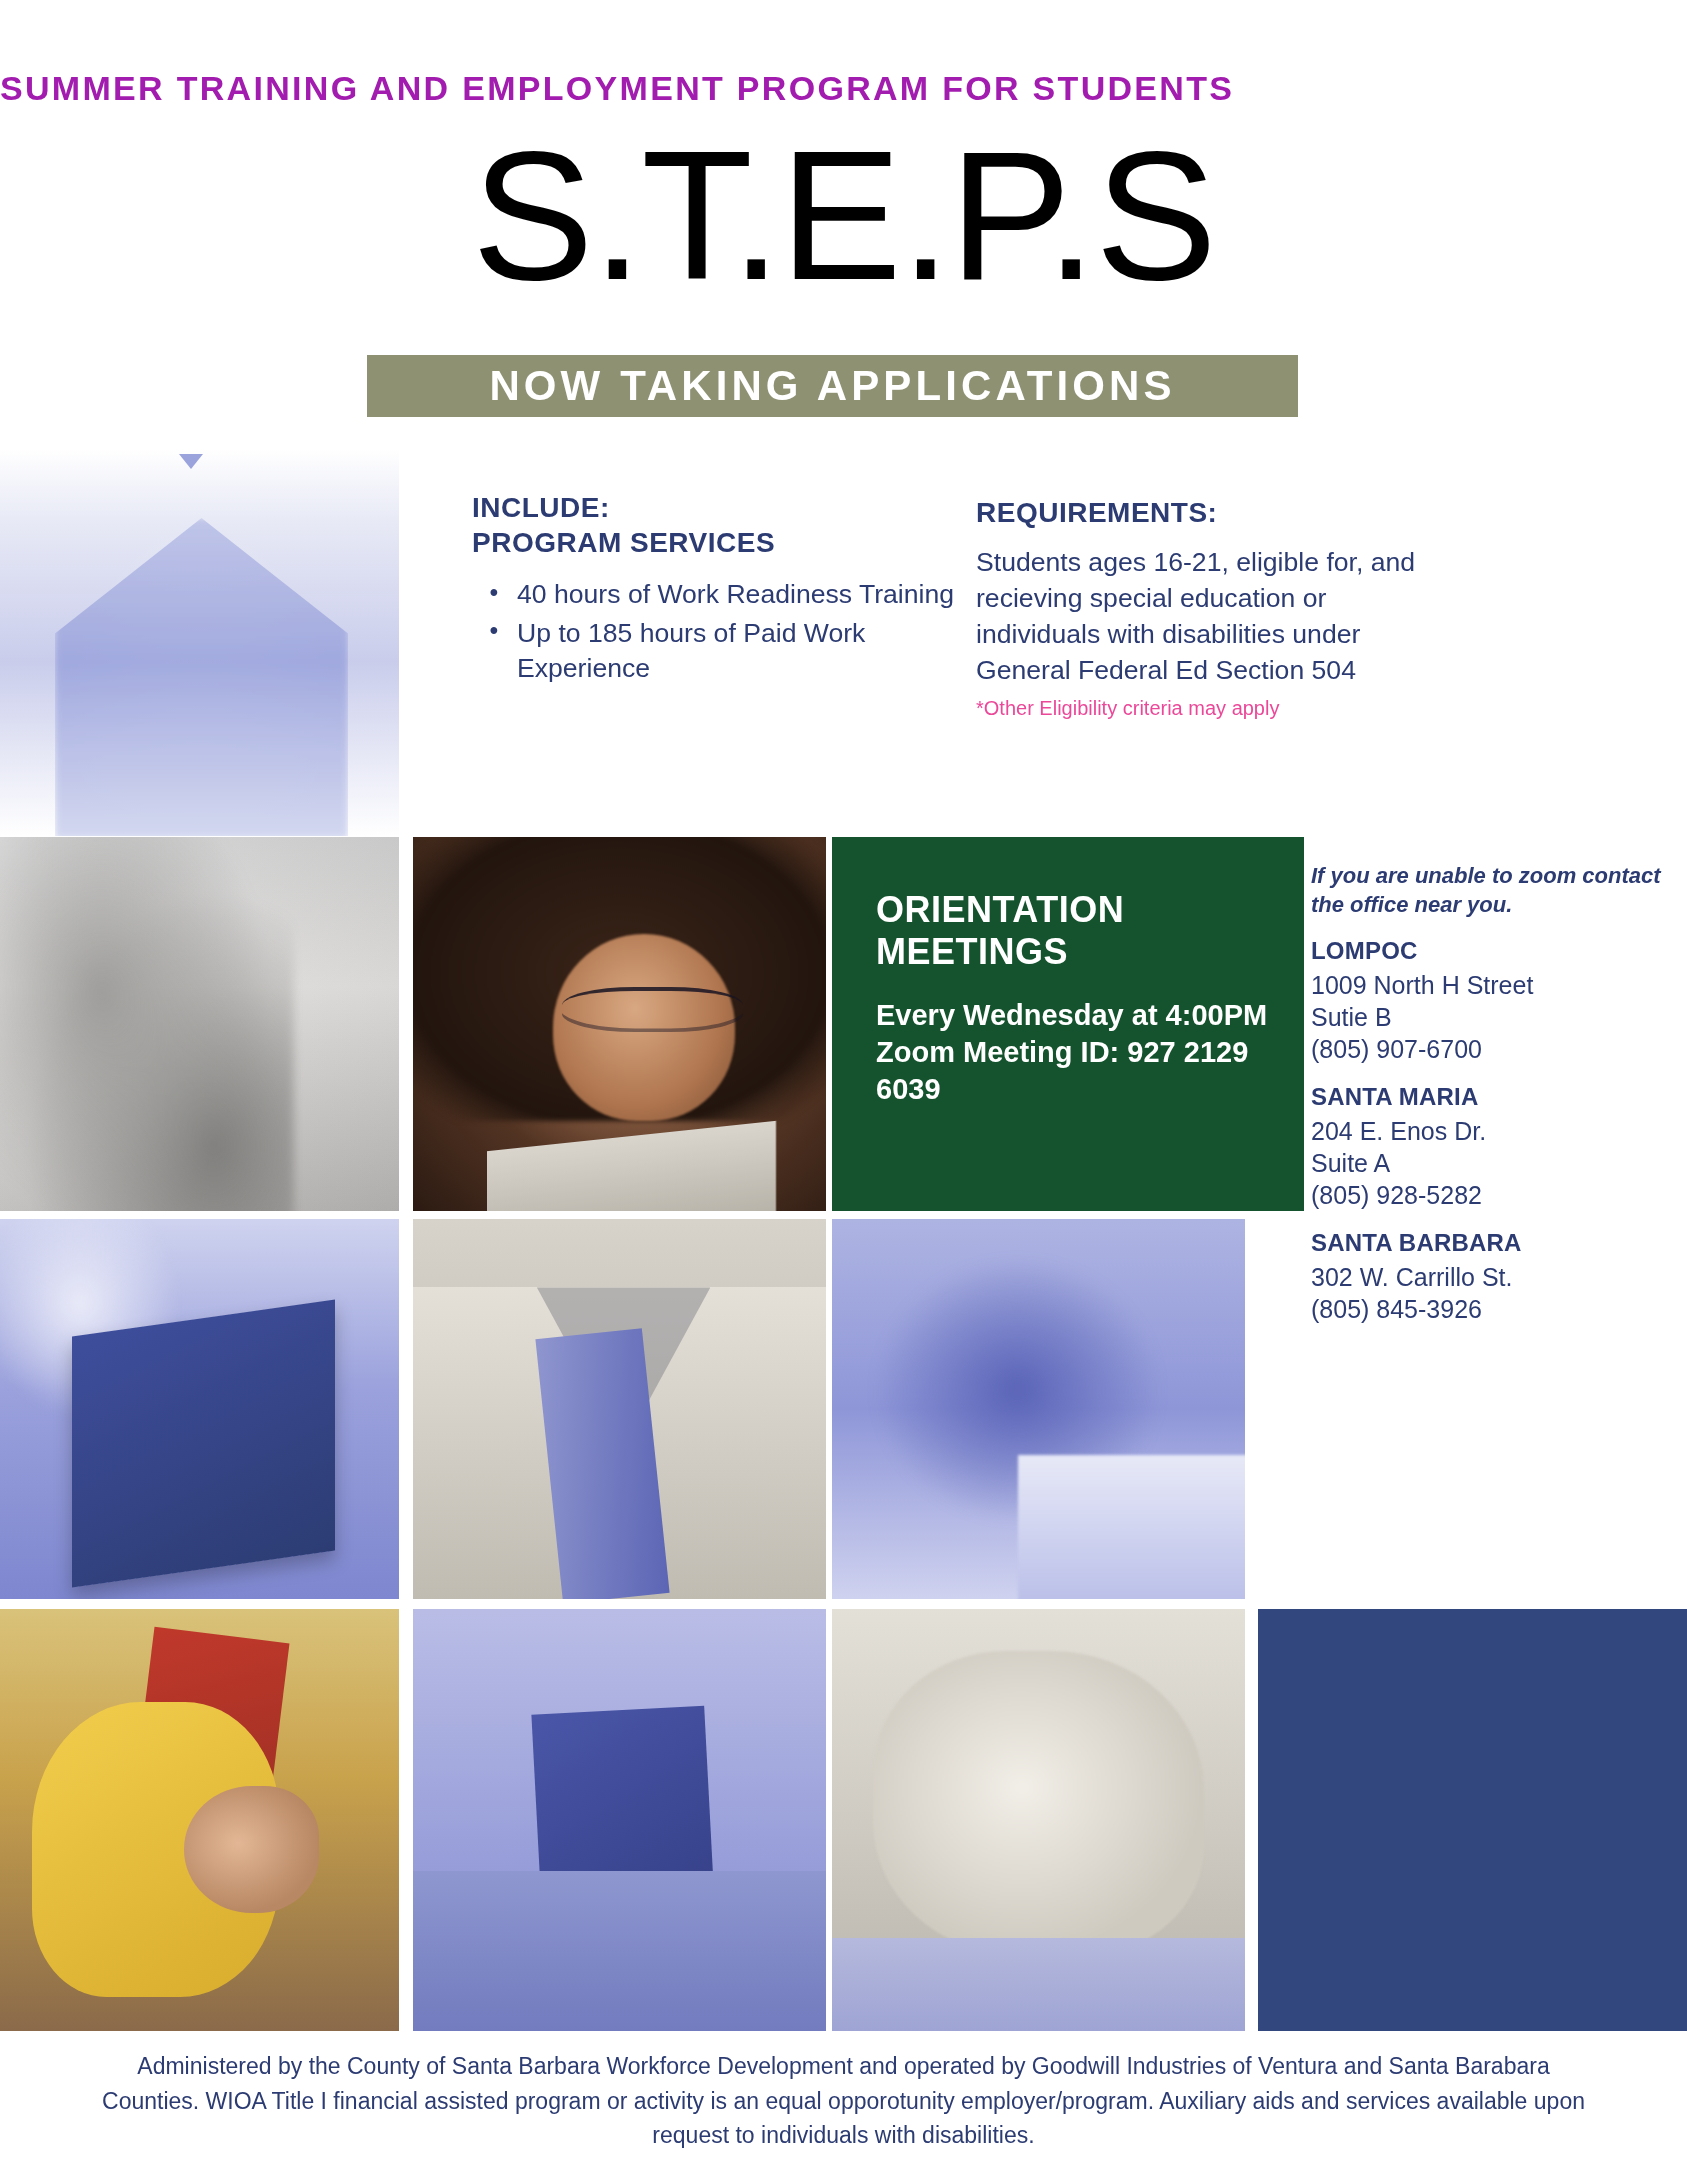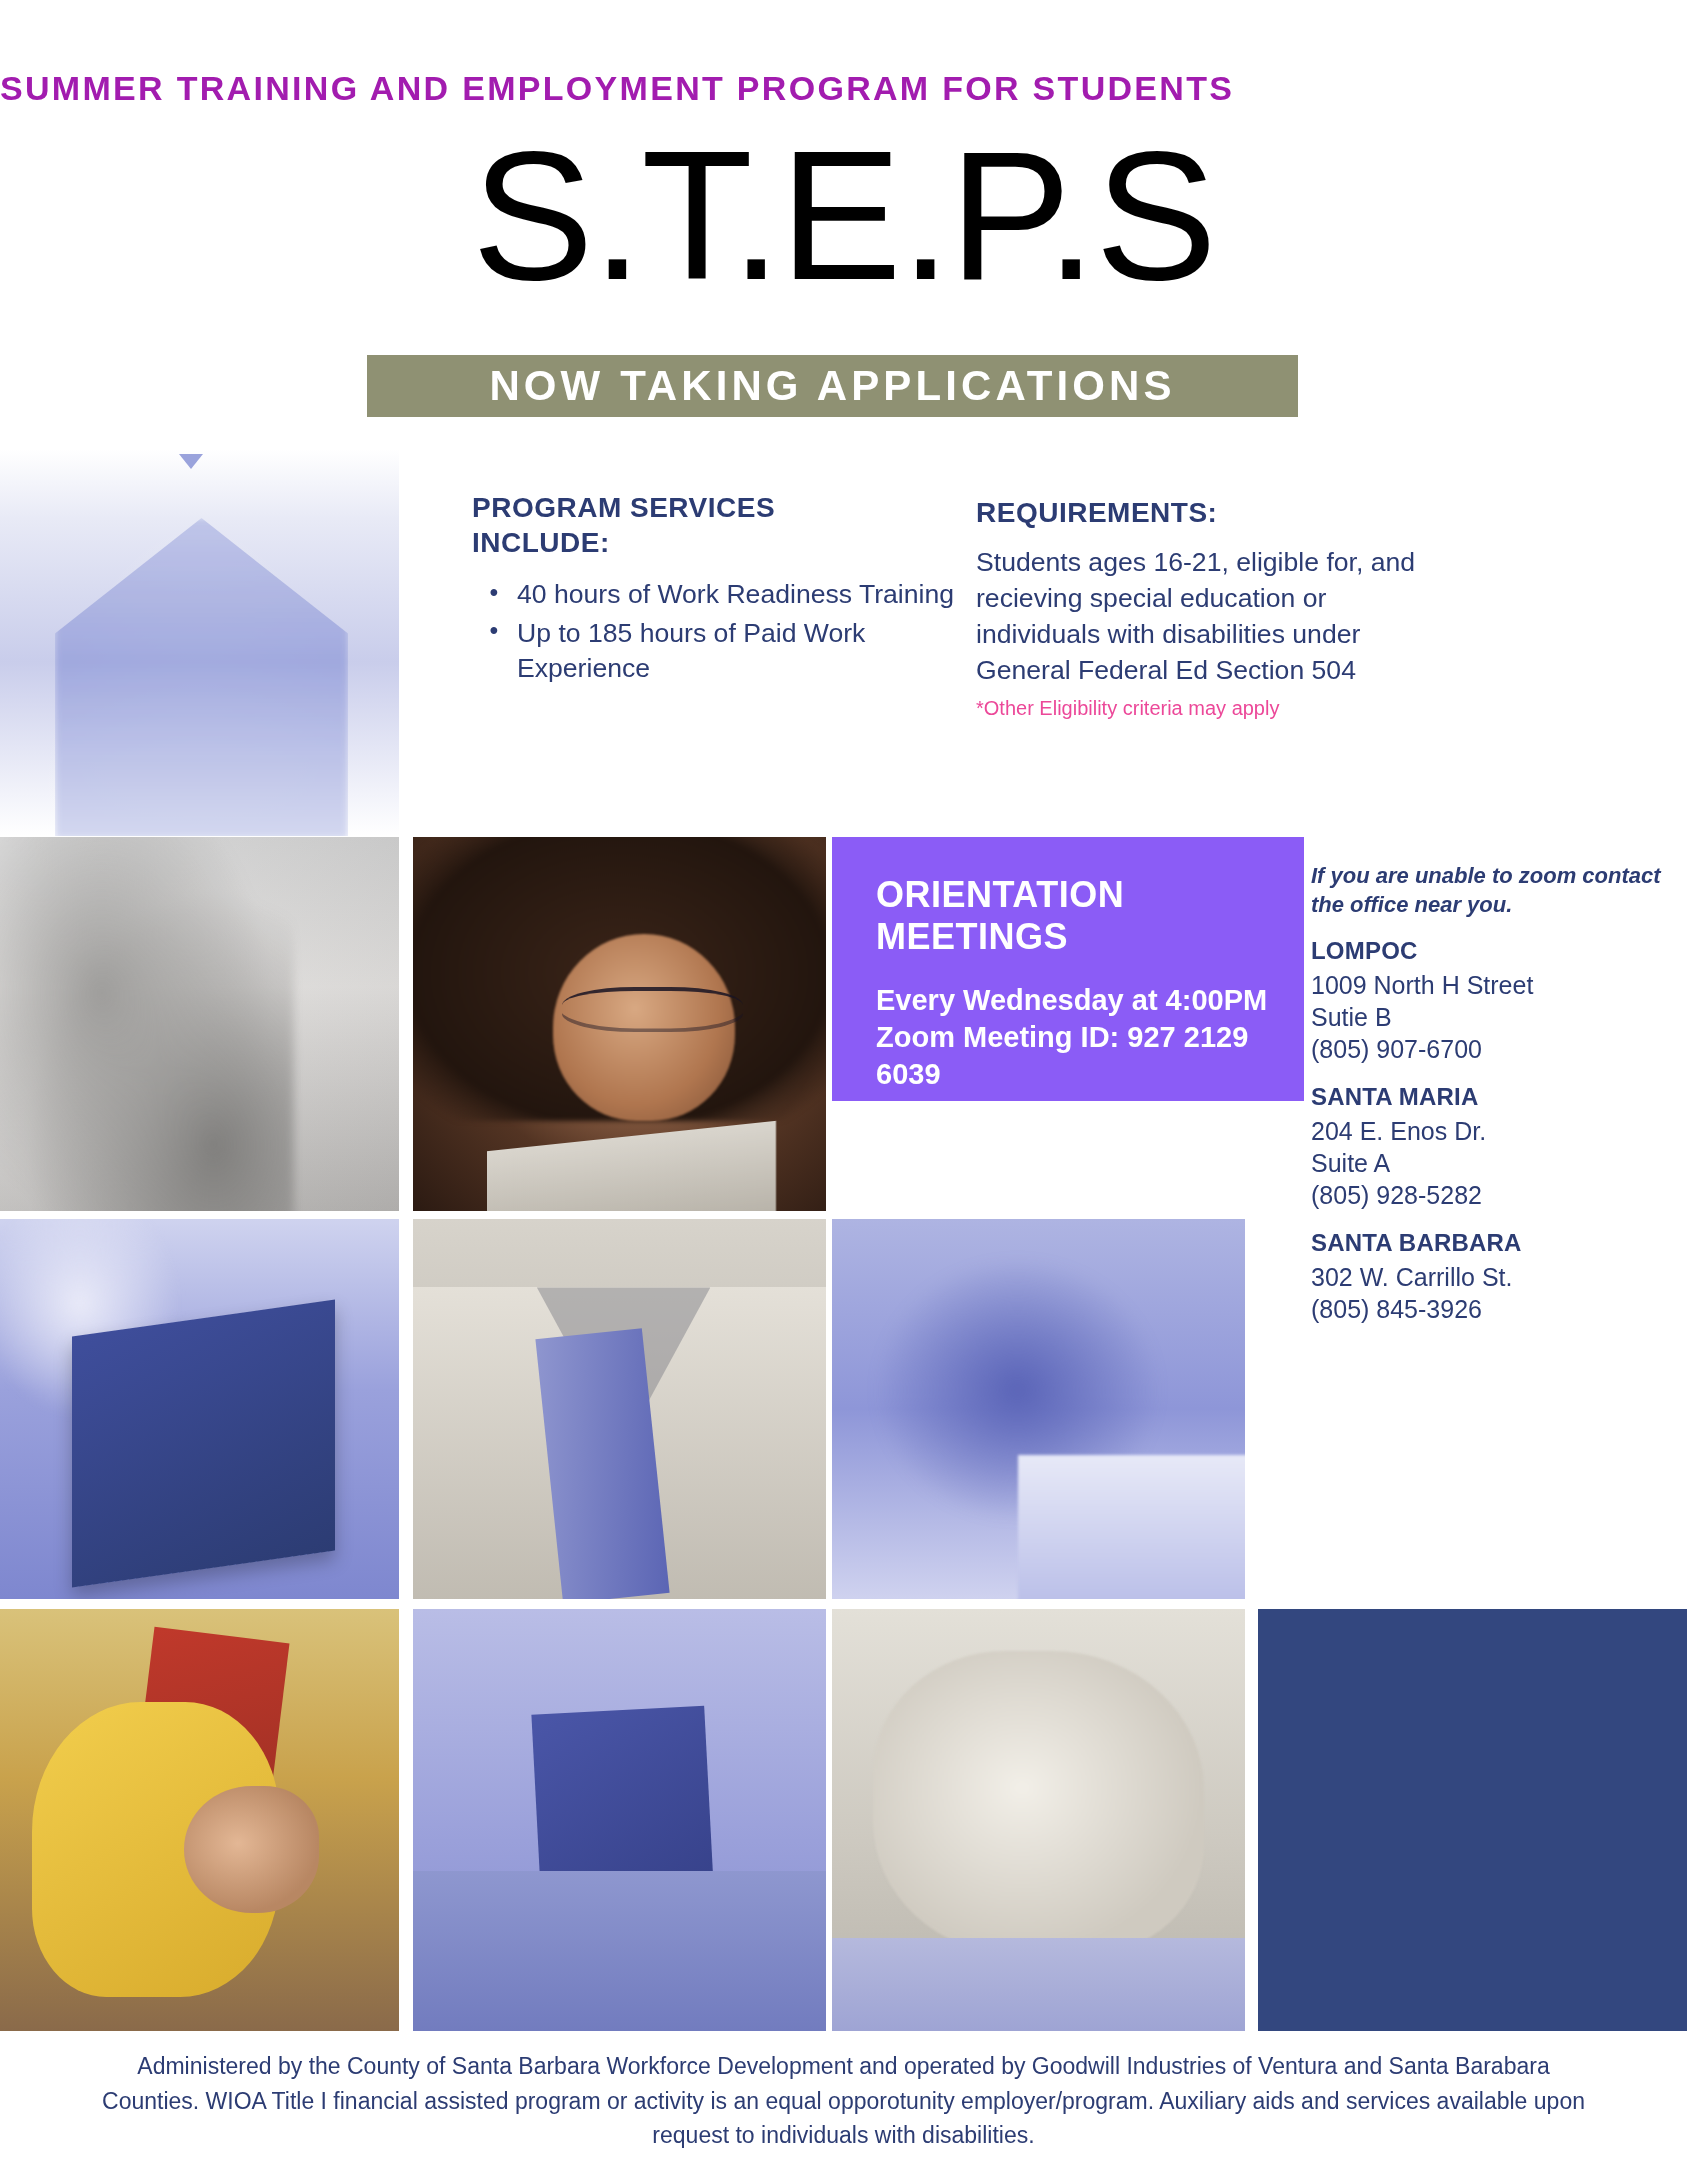--- a/index.html
+++ b/index.html
@@ -197,24 +197,24 @@
     transform: skewY(-6deg);
     filter: blur(0.5px);
   }
 
   
   .orient {
     position: absolute;
     left: 832px;
     top: 837px;
     width: 472px;
-    height: 264px;
-    background: #8b5cf6;
+    height: 374px;
+    background: #14532d;
     color: #ffffff;
-    padding: 37px 32px 0 44px;
+    padding: 52px 32px 0 44px;
     box-sizing: border-box;
   }
   .orient h2 {
     margin: 0;
     font-size: 36px;
     line-height: 1.16;
     font-weight: bold;
     letter-spacing: 0.5px;
   }
   .orient p {
@@ -372,22 +372,22 @@
   <div class="ribbon">
     <span class="ribbon-text">NOW TAKING APPLICATIONS</span>
   </div>
 
   <div class="bldg">
     <span class="bldg-arrow"></span>
   </div>
 
   <div class="col-services">
     <div class="sec-head">
+      <div>INCLUDE:</div>
       <div>PROGRAM SERVICES</div>
-      <div>INCLUDE:</div>
     </div>
     <ul class="svc-list">
       <li>40 hours of  Work Readiness Training</li>
       <li>Up to 185 hours of Paid Work Experience</li>
     </ul>
   </div>
 
   <div class="col-req">
     <div class="sec-head">REQUIREMENTS:</div>
     <div class="req-body">Students ages 16-21, eligible for, and recieving special education or individuals with disabilities under General Federal Ed Section 504</div>

